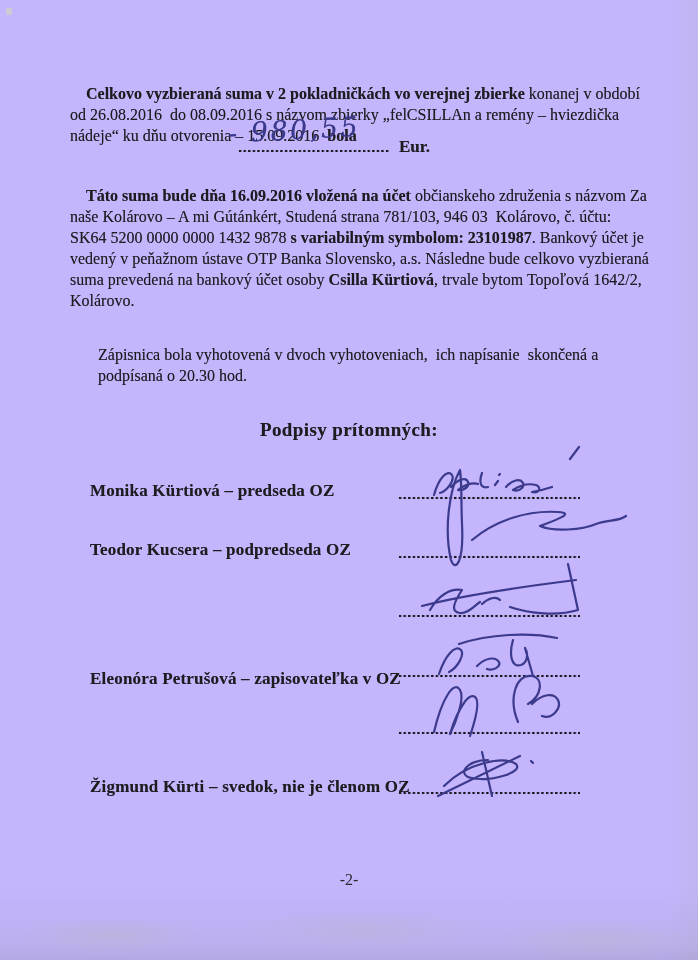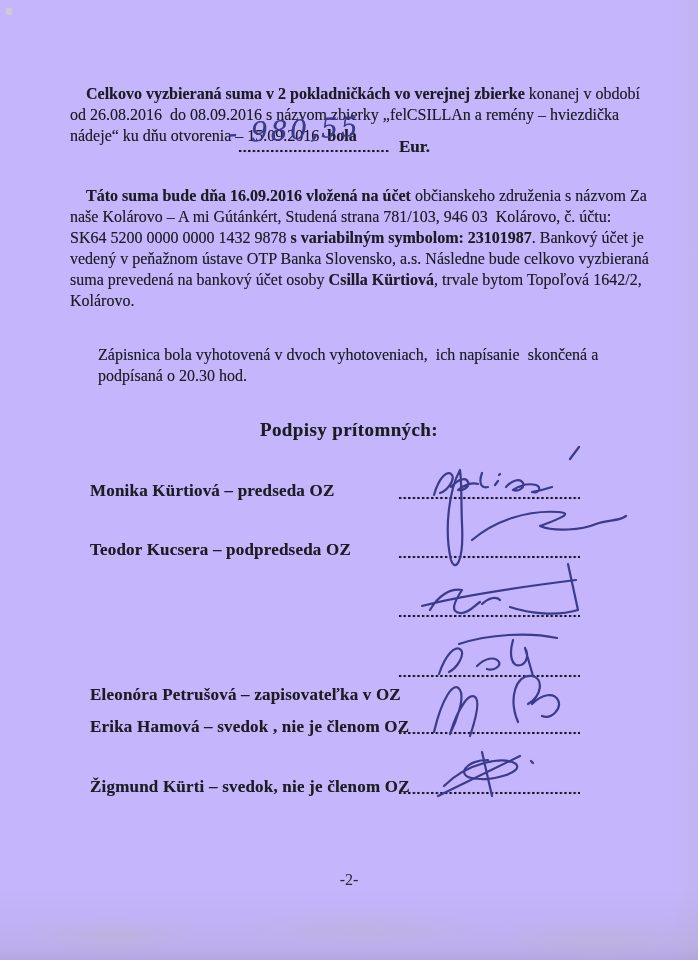--- a/index.html
+++ b/index.html
@@ -131,27 +131,26 @@
   <div class="dotline" style="left:398px;top:555px;width:182px;"></div>
   <svg class="sig-ink" style="left:430px;top:460px;" width="200" height="118" viewBox="0 0 200 118">
     <path d="M30,10 C19,30 14,70 21,100 C25,112 34,104 32,64 C31,42 32,24 30,10 M42,80 C66,60 98,50 128,52 C148,53 120,62 110,66 C124,72 152,70 166,64 C178,59 188,62 196,56"></path>
   </svg>
 
   <div class="dotline" style="left:398px;top:614px;width:182px;"></div>
   <svg class="sig-ink" style="left:418px;top:558px;" width="180" height="66" viewBox="0 0 180 66">
     <path d="M12,52 C20,38 32,30 44,32 C36,44 32,54 42,55 C50,56 56,48 62,44 M64,46 C70,40 78,38 82,42 M4,48 C48,36 110,28 158,22 M150,6 L160,52 C140,58 112,56 92,49"></path>
   </svg>
 
-  <div class="sig-label" style="top:685px;">Eleonóra Petrušová – zapisovateľka v OZ</div>
+  <div class="sig-label" style="top:669px;">Eleonóra Petrušová – zapisovateľka v OZ</div>
   <div class="dotline" style="left:398px;top:674px;width:182px;"></div>
   <svg class="sig-ink" style="left:425px;top:630px;" width="160" height="58" viewBox="0 0 160 58">
     <path d="M14,44 C20,26 30,14 36,20 C40,25 32,38 24,42 M34,14 C64,4 104,2 132,8 M52,36 C60,28 70,26 74,32 C76,37 68,41 62,39 M88,10 C84,24 86,38 96,35 C102,33 104,24 100,18 L108,46"></path>
   </svg>
 
-  <div class="sig-label" style="top:717px;">Erika Hamová – svedok , nie je členom OZ</div>
   <div class="dotline" style="left:398px;top:731px;width:182px;"></div>
   <svg class="sig-ink" style="left:420px;top:666px;" width="172" height="78" viewBox="0 0 172 78">
     <path d="M14,66 C22,32 34,14 40,24 C45,32 36,56 30,68 M30,68 C38,42 50,24 56,32 C60,38 54,58 50,70 M98,56 C88,32 96,8 112,10 C124,12 122,30 108,38 M112,38 C122,28 134,26 138,34 C142,42 132,54 122,50"></path>
   </svg>
 
   <div class="sig-label" style="top:777px;">Žigmund Kürti – svedok, nie je členom OZ</div>
   <div class="dotline" style="left:398px;top:791px;width:182px;"></div>
   <svg class="sig-ink" style="left:428px;top:750px;" width="150" height="56" viewBox="0 0 150 56">
     <path d="M16,36 C40,12 76,6 88,14 C96,22 64,32 44,28 C28,25 38,10 60,10 M10,46 L92,6 M54,2 L64,46 M103,11 l2,2"></path>
   </svg>

